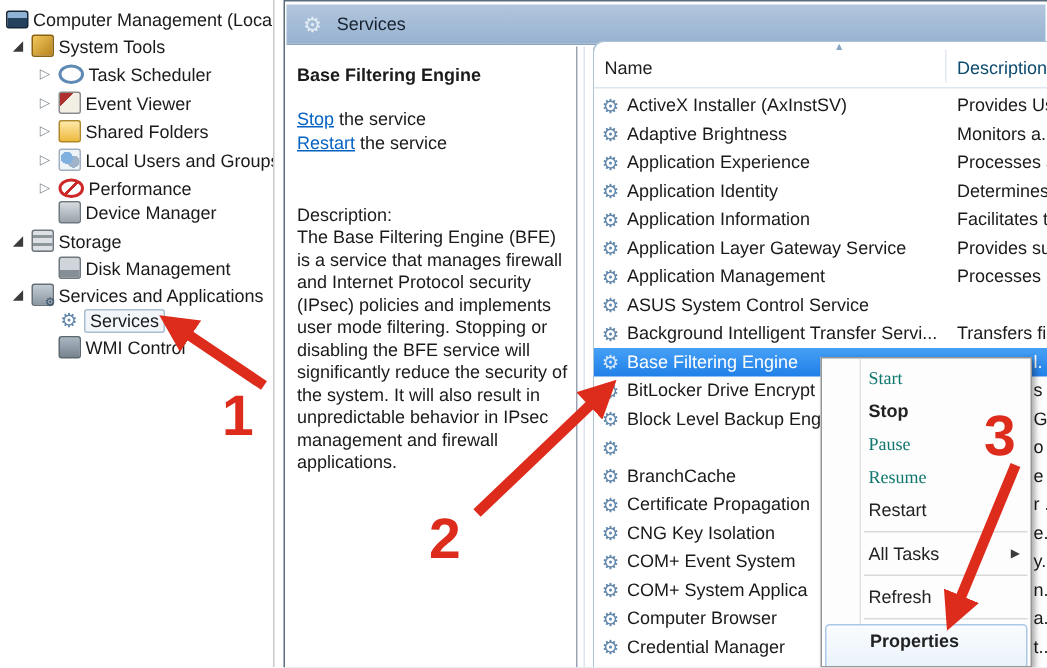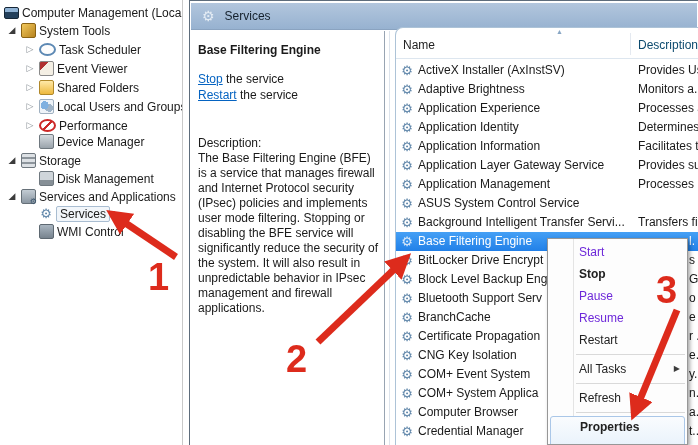--- a/index.html
+++ b/index.html
@@ -62,21 +62,21 @@
   .svc-desc{position:absolute;left:242px;}
   .svc-edge{position:absolute;left:293px;}
   .svc-row.sel{background:linear-gradient(#45a0f5,#2180e8);color:#fff;}
   .svc-row.sel .gear-glyph{color:#d8e8f8;}
 
   
   .menu{position:absolute;left:547px;top:238px;width:141px;height:207px;background:#fdfdfd;
         border:1px solid #979797;box-shadow:2px 2px 4px rgba(0,0,0,.35);overflow:hidden;padding-top:2px;box-sizing:border-box;}
   .menu-gutter{position:absolute;left:25px;top:0;bottom:0;width:1px;background:#e4e4e4;}
   .mi{position:relative;height:22px;line-height:22px;padding-left:31px;color:#222;}
-  .mi.dis{color:#6d28d9;}
+  .mi.dis{color:#0f766e;font-family:Liberation Serif, serif;}
   .mi.b{font-weight:bold;}
   .mi .sub{position:absolute;right:7px;top:0;font-size:8px;color:#3c3c3c;}
   .msep{height:1px;background:#d9d9d9;margin:3px 2px 3px 28px;}
   .mi.hl{margin:0 2px;border:1px solid #aac7e8;border-radius:3px;
          background:linear-gradient(#fafcfe,#e8f2fb);height:32px;line-height:20px;padding-left:29px;box-sizing:border-box;}
 
   
   .overlay{position:absolute;left:0;top:0;pointer-events:none;z-index:60;}
   .rline{stroke:#dd2b1c;stroke-width:7;}
   .rnum{fill:#dd2b1c;font-size:38px;font-weight:bold;font-family:"Liberation Sans",sans-serif;}
@@ -237,21 +237,20 @@
           <span class="svc-name">BitLocker Drive Encrypt</span>
           <span class="svc-edge">s</span>
         </div>
       <div class="svc-row" style="top:242px">
           <span class="gear-glyph">⚙</span>
           <span class="svc-name">Block Level Backup Eng</span>
           <span class="svc-edge">G</span>
         </div>
       <div class="svc-row" style="top:261px">
           <span class="gear-glyph">⚙</span>
-          <span class="svc-name">Bluetooth Support Serv</span>
           <span class="svc-edge">o</span>
         </div>
       <div class="svc-row" style="top:280px">
           <span class="gear-glyph">⚙</span>
           <span class="svc-name">BranchCache</span>
           <span class="svc-edge">e .</span>
         </div>
       <div class="svc-row" style="top:299px">
           <span class="gear-glyph">⚙</span>
           <span class="svc-name">Certificate Propagation</span>

